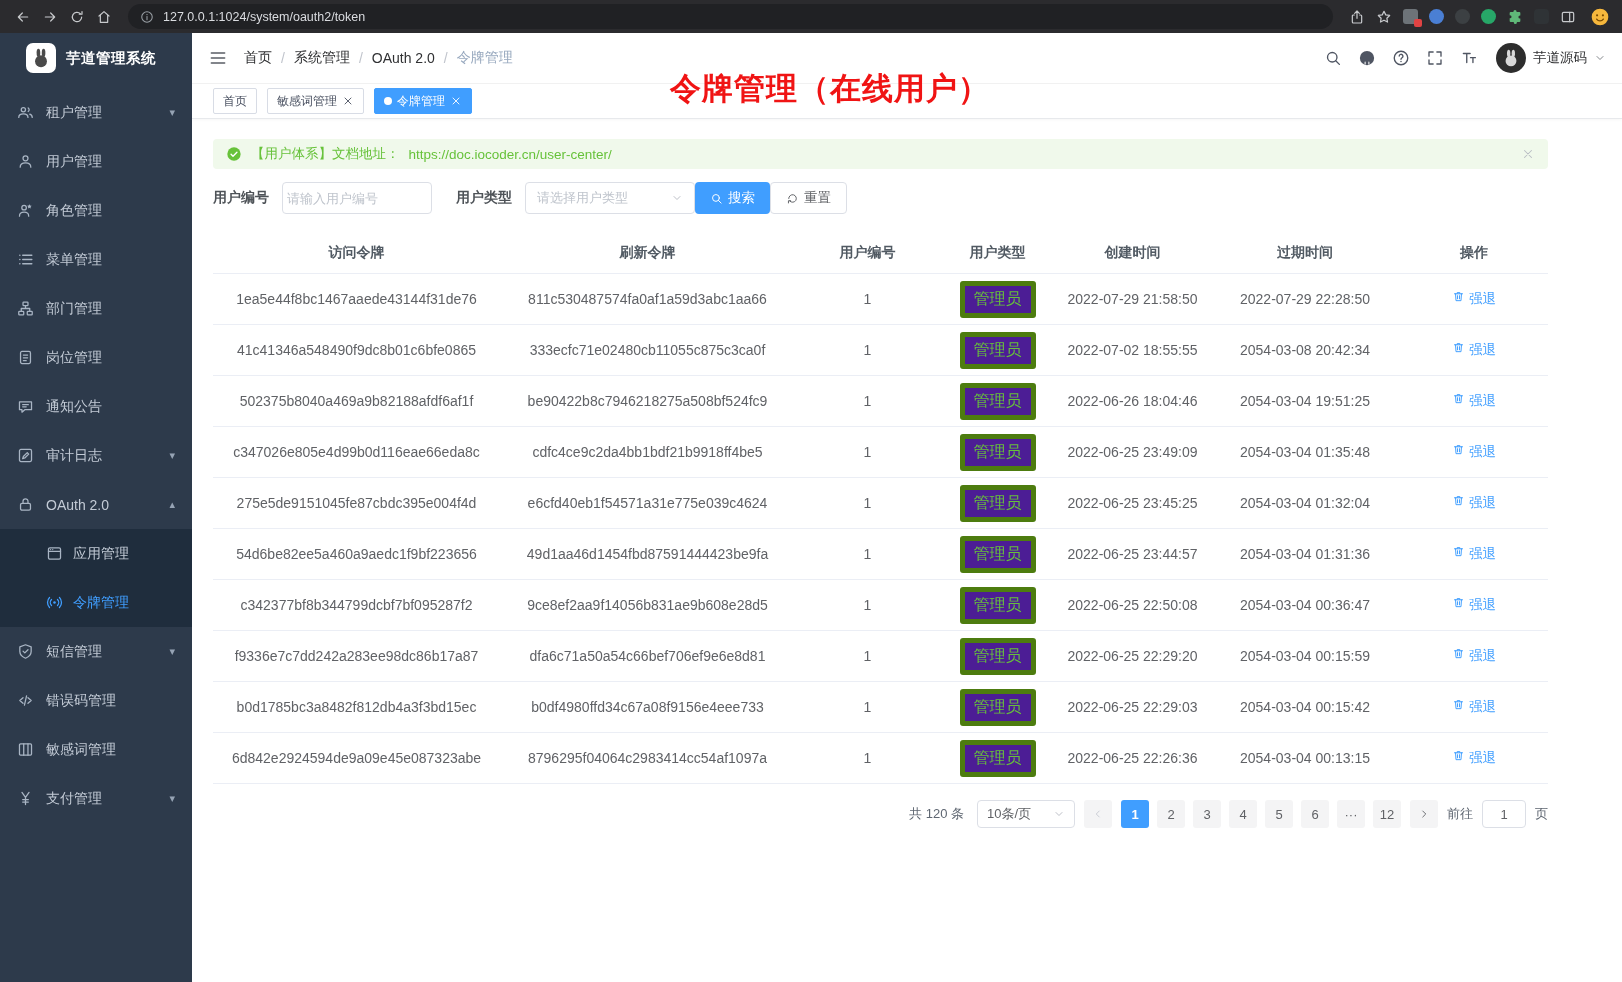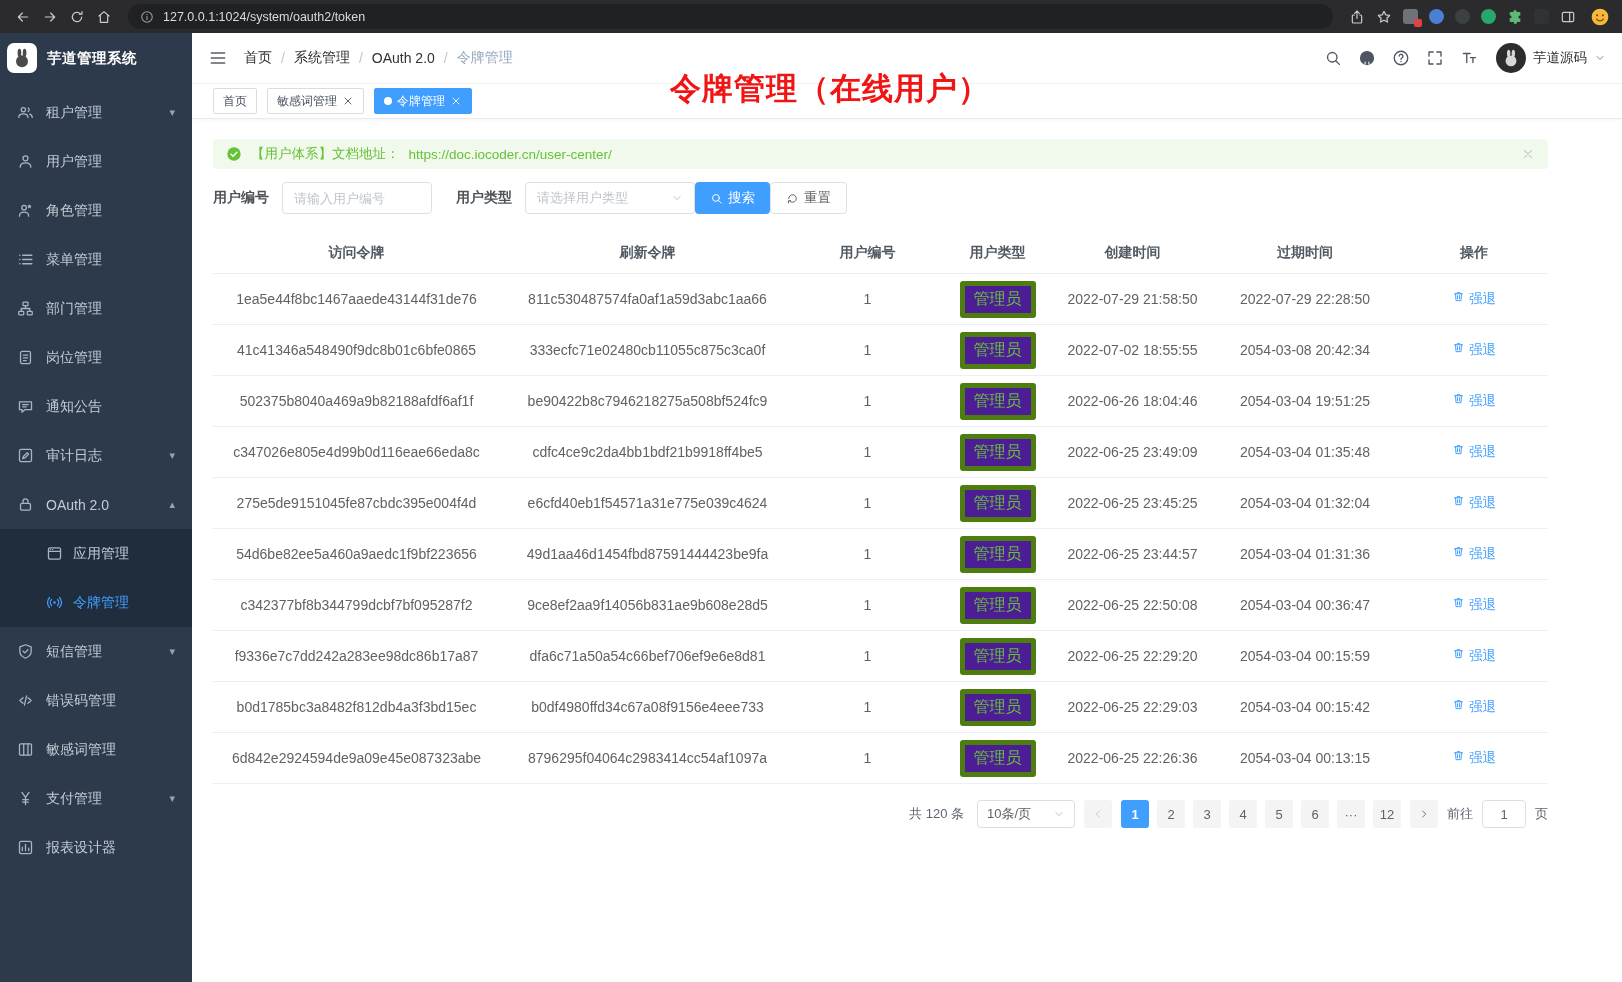--- a/index.html
+++ b/index.html
@@ -18,21 +18,21 @@
   .ext-dot{width:15px;height:15px;border-radius:50%;flex:0 0 auto;position:relative;margin:0 3px;cursor:pointer}
   .ext-grid{background:#6d7378;border-radius:3px}
   .ext-blue{background:#4a7fd4}
   .ext-dark{background:#3c4043}
   .ext-green{background:#27a768}
   .ext-dark2{background:#2f3336;border-radius:4px}
   .badge-red{position:absolute;right:-4px;bottom:-3px;width:8px;height:8px;background:#e04343;border-radius:2px}
   .avatar-chip{width:20px;height:20px;border-radius:50%;margin-left:6px;flex:0 0 auto;overflow:hidden;cursor:pointer}
   
   .sidebar{position:absolute;left:0;top:33px;bottom:0;width:192px;background:#2d3a4b;overflow:hidden;z-index:5}
-  .logo-bar{height:50px;display:flex;align-items:center;gap:10px;padding:0 7px}
+  .logo-bar{height:50px;display:flex;align-items:center;gap:10px;padding:0 26px}
   .logo-img{width:30px;height:30px;border-radius:7px;background:#fff;display:flex;align-items:center;justify-content:center;flex:0 0 auto}
   .logo-img svg{width:22px;height:22px}
   .logo-text{color:#fff;font-size:14.5px;font-weight:700;letter-spacing:.5px;white-space:nowrap}
   .menu{padding-top:5px}
   .menu-item{height:49px;display:flex;align-items:center;gap:12px;padding:0 17px;color:#c3cbd6;font-size:14px;cursor:pointer}
   .menu-item .mi-icon{width:17px;height:17px;color:#a9b5c4;flex:0 0 auto}
   .menu-item .mi-label{flex:1;white-space:nowrap}
   .menu-item .chev{font-size:11px;color:#96a3b4}
   .submenu{background:#1f2d3d}
   .submenu .menu-item{padding-left:46px;gap:10px}
@@ -62,21 +62,21 @@
   .tag-x{width:12px;height:12px;cursor:pointer}
   
   .page-content{padding:20px 74px 0 21px}
   .alert{height:30px;background:#f0f9eb;border-radius:4px;display:flex;align-items:center;gap:9px;padding:0 13px}
   .alert-check{width:16px;height:16px;flex:0 0 auto}
   .alert-text,.alert-link{font-size:13.5px;color:#67c23a;text-decoration:none;white-space:nowrap}
   .alert-x{margin-left:auto;width:14px;height:14px;color:#b9bdc4;cursor:pointer}
   .filters{display:flex;align-items:center;margin-top:13px}
   .f-label{font-size:14px;font-weight:700;color:#4e5358;margin-right:13px;white-space:nowrap}
   .f-label.ml{margin-left:24px}
-  .f-input{width:150px;height:32px;border:1px solid #dcdfe6;border-radius:4px;padding:0 11px;font-size:13px;
+  .f-input{width:150px;height:32px;border:1px solid #dcdfe6;border-radius:4px;padding:0 4px;font-size:13px;
        color:#606266;outline:none;box-sizing:border-box;font-family:inherit}
   .f-input::placeholder{color:#bfc4cc}
   .f-select{width:170px;height:32px;border:1px solid #dcdfe6;border-radius:4px;display:flex;align-items:center;
        justify-content:space-between;padding:0 11px;box-sizing:border-box;cursor:pointer;background:#fff}
   .f-select .ph{font-size:13px;color:#bfc4cc;white-space:nowrap}
   .sel-caret{width:12px;height:12px;color:#b4b8bf;flex:0 0 auto}
   .btn{height:32px;display:inline-flex;align-items:center;gap:5px;border-radius:4px;font-size:13.5px;
        padding:0 15px;border:none;cursor:pointer;font-family:inherit}
   .btn-primary{background:#409eff;color:#fff;}
   .btn-plain{background:#fff;border:1px solid #dcdfe6;color:#606266;}
@@ -337,29 +337,20 @@
       </div>
       <div class="menu-item">
         <span class="mi-icon">
           <svg viewBox="0 0 24 24" fill="none" stroke="currentColor" stroke-width="1.8" stroke-linecap="round" stroke-linejoin="round">
             <path d="M7 3.5l5 7 5-7M12 10.5v10M8 13.5h8M8 17h8"></path>
           </svg>
         </span>
         <span class="mi-label">支付管理</span>
         <span class="chev">▾</span>
       </div>
-      <div class="menu-item">
-        <span class="mi-icon">
-          <svg viewBox="0 0 24 24" fill="none" stroke="currentColor" stroke-width="1.8" stroke-linecap="round" stroke-linejoin="round">
-            <rect x="3.5" y="3.5" width="17" height="17" rx="2"></rect>
-            <path d="M7.5 16.5v-5M12 16.5v-9M16.5 16.5v-3.5"></path>
-          </svg>
-        </span>
-        <span class="mi-label">报表设计器</span>
-      </div>
     </nav>
 </aside>
 
 <div class="main">
   <header class="navbar">
     <span class="hamburger">
         <svg viewBox="0 0 24 24" fill="none" stroke="currentColor" stroke-width="1.8" stroke-linecap="round" stroke-linejoin="round">
           <path d="M4 6h16M4 12h16M4 18h16"></path>
         </svg>
       </span>

